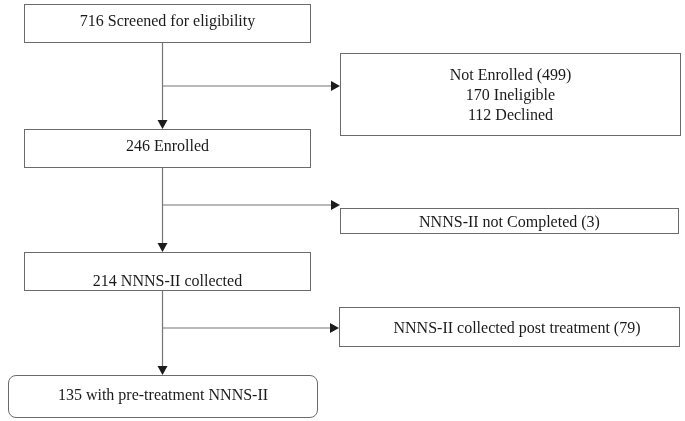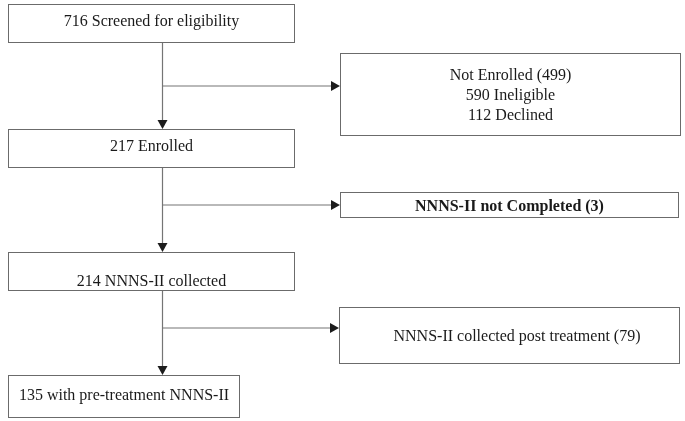--- a/index.html
+++ b/index.html
@@ -23,30 +23,30 @@
     box-sizing:border-box;
     border:1px solid var(--box-border);
     background:var(--background);
     font-size:16px;
     line-height:19px;
     text-align:center;
     display:flex;
     flex-direction:column;
     align-items:center;
   }
-  .box.top-pad{justify-content:flex-start;padding-top:6px;}
+  .box.top-pad{justify-content:flex-start;padding-top:6px;margin-left:16px;}
   .box.center{justify-content:center;}
   .multiline{line-height:20px;}
   #box-screened      {left:8px;  top:4px;   width:287px; height:39px;}
   #box-enrolled      {left:8px;  top:129px; width:287px; height:39px;}
   #box-collected     {left:8px;  top:252px; width:287px; height:39px;justify-content:flex-end;}
-  #box-pretreatment  {left:8px;  top:375px; width:232px; height:43px; padding-top:9px;}
+  #box-pretreatment  {left:8px;  top:375px; width:310px; height:43px; padding-top:9px;border-radius:8px;}
   #box-not-enrolled  {left:340px;top:53px;  width:341px; height:83px;}
-  #box-not-completed {left:340px;top:192px; width:339px; height:26px;font-weight:bold;}
-  #box-post-treatment{left:339px;top:307px; width:341px; height:57px;padding-left:15px;}
+  #box-not-completed {left:340px;top:208px; width:339px; height:26px;}
+  #box-post-treatment{left:339px;top:307px; width:341px; height:40px;padding-left:15px;}
   svg.connectors{
     position:absolute;left:0;top:0;
     pointer-events:none;
   }
   svg.connectors path{stroke:var(--line);stroke-width:1.2;fill:none;}
   svg.connectors polygon{fill:var(--arrowhead);stroke:none;}
 </style>
 </head>
 <body>
 
@@ -77,34 +77,34 @@
       <path d="M162.5 328 L331 328"></path>
       <polygon points="330,323 330,333 339,328"></polygon>
     </g>
   </svg>
 
   <div class="box top-pad" id="box-screened">
     <span>716 Screened for eligibility</span>
   </div>
 
   <div class="box top-pad" id="box-enrolled">
-    <span>217 Enrolled</span>
+    <span>246 Enrolled</span>
   </div>
 
   <div class="box top-pad" id="box-collected">
     <span>214 NNNS-II collected</span>
   </div>
 
   <div class="box" id="box-pretreatment">
     <span>135 with pre-treatment NNNS-II</span>
   </div>
 
   <div class="box center multiline" id="box-not-enrolled">
     <span>Not Enrolled (499)</span>
-    <span>590 Ineligible</span>
+    <span>170 Ineligible</span>
     <span>112 Declined</span>
   </div>
 
   <div class="box center" id="box-not-completed">
     <span>NNNS-II not Completed (3)</span>
   </div>
 
   <div class="box center" id="box-post-treatment">
     <span>NNNS-II collected post treatment (79)</span>
   </div>

